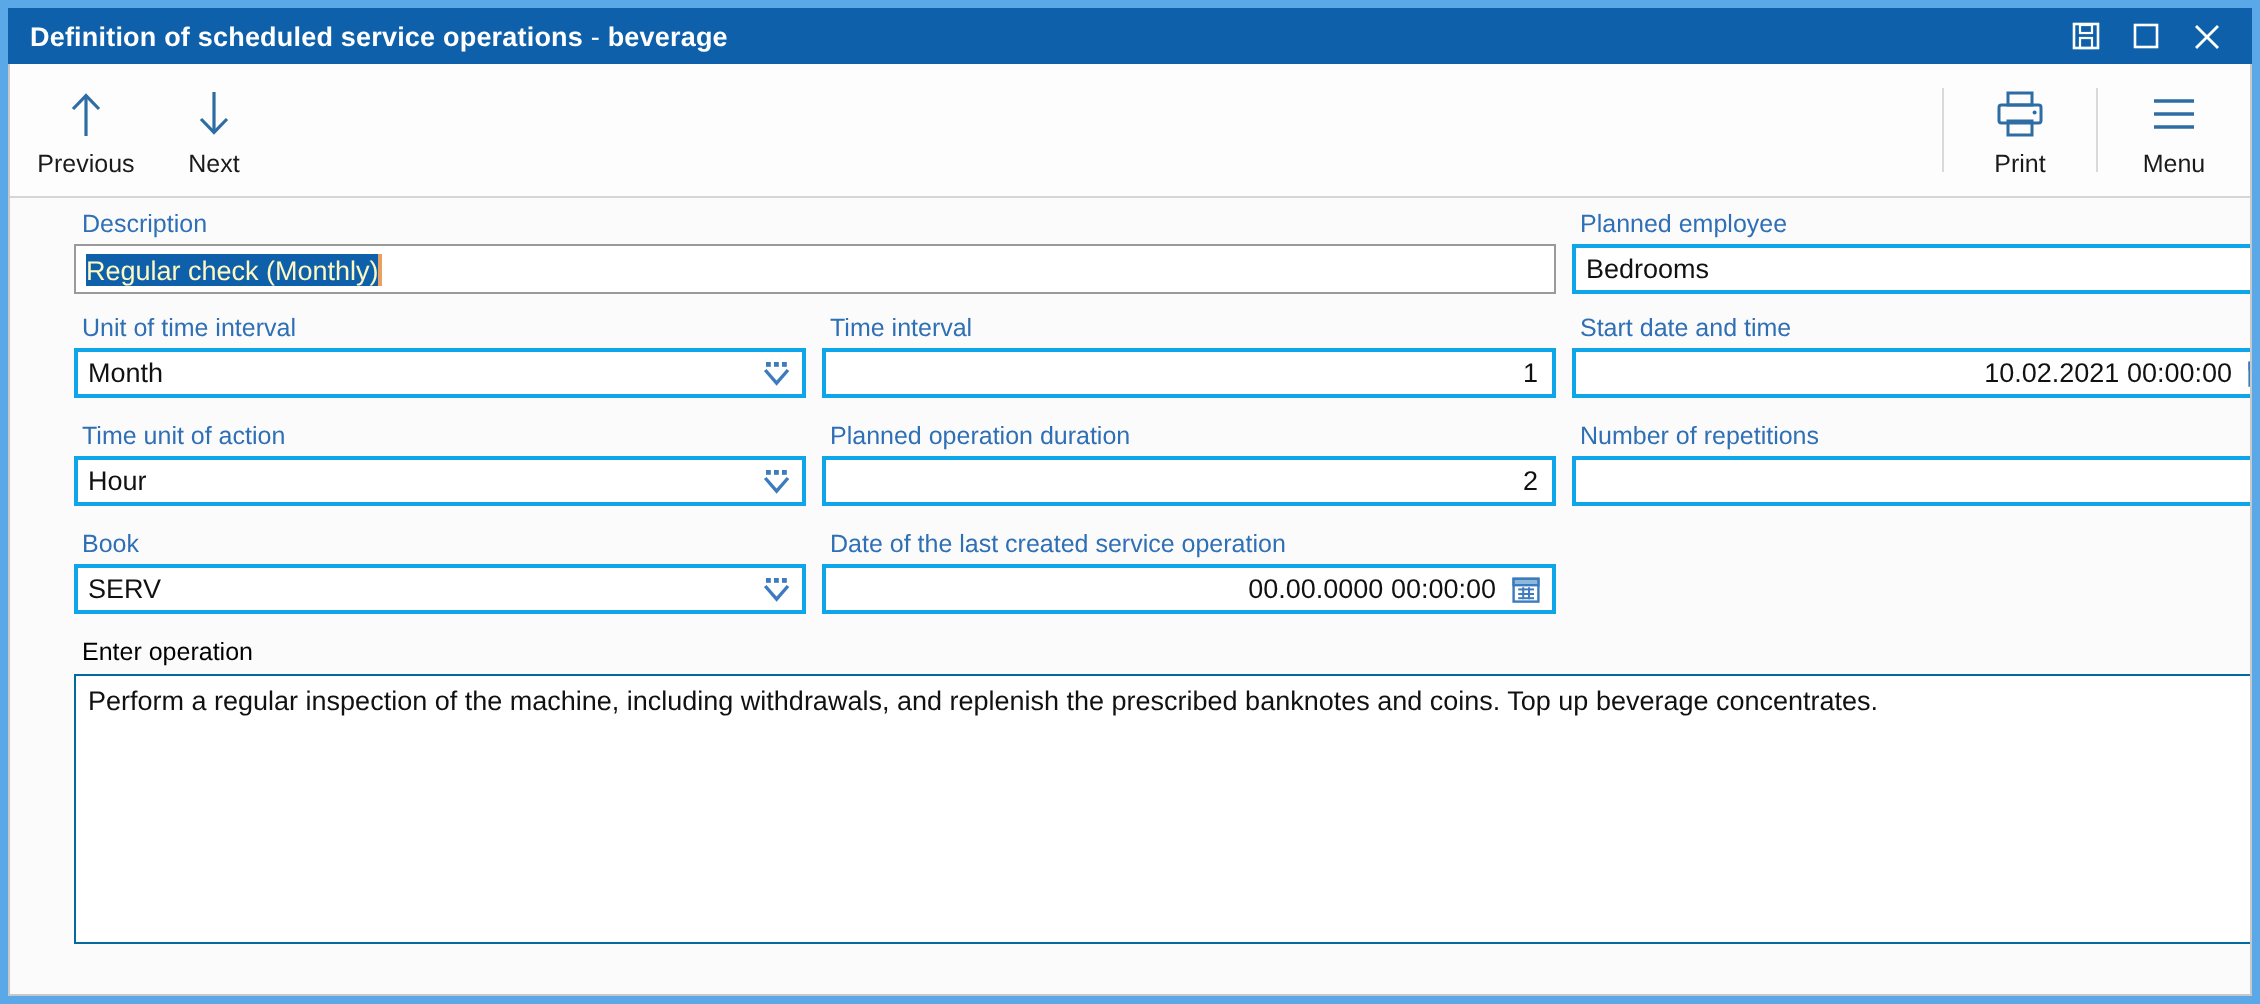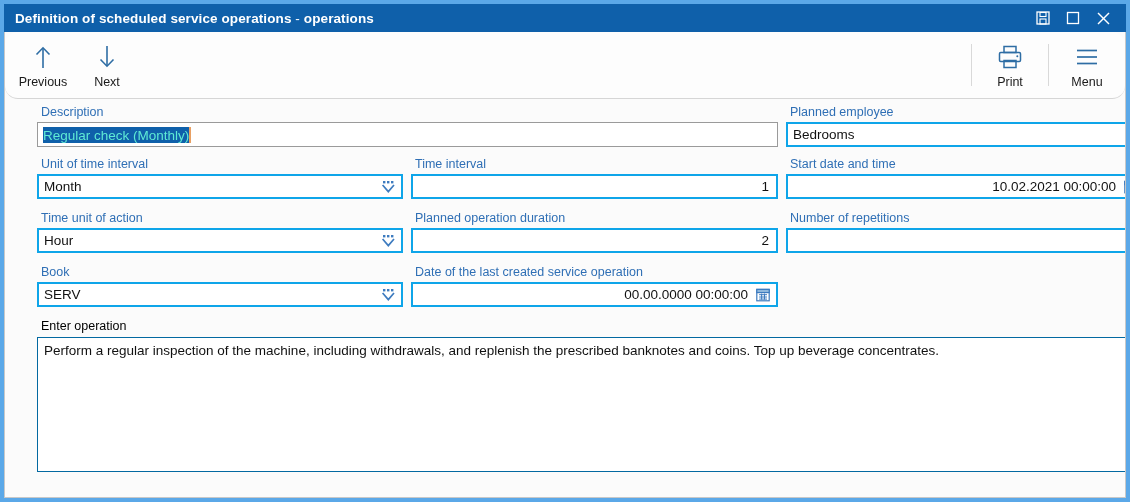--- a/index.html
+++ b/index.html
@@ -63,21 +63,20 @@
 
   
   .toolbar {
     height: 67px;
     flex: 0 0 auto;
     background: #fdfdfd;
     border-bottom: 1px solid #d6d6d6;
     display: flex;
     align-items: stretch;
     padding: 4px 6px 2px 6px;
-    border-radius: 13px;
   }
   .tb-btn {
     width: 64px;
     display: flex; flex-direction: column;
     align-items: center; justify-content: flex-start;
     padding-top: 6px;
     cursor: default;
   }
   .tb-btn .tb-ico { height: 30px; display: flex; align-items: center; justify-content: center; }
   .tb-btn .tb-lbl { font-size: 12.5px; color: #1a1a1a; margin-top: 3px; white-space: nowrap; }
@@ -115,21 +114,21 @@
   .fld-box .val.right {
     margin-left: auto;
     padding-right: 7px;
     padding-left: 0;
     text-align: right;
   }
   .fld-box .val.right.with-ico { padding-right: 4px; }
 
   .sel-text {
     background: #0f60aa;
-    color: #5eead4;
+    color: #fef9c3;
     padding: 1px 0 2px 0;
   }
   .caret {
     display: inline-block;
     width: 2px; height: 16px;
     background: #e8a063;
     vertical-align: -3px;
   }
   .fld-box.focused { border: 1px solid #9a9a9a; }
 
@@ -166,21 +165,21 @@
     color: #111111;
     line-height: 18px;
   }
 </style>
 </head>
 <body>
 
 <div class="window">
 
   <div class="titlebar">
-    <div class="title-text"><span>Definition of scheduled service operations</span><span class="sep"> - </span><span class="suffix">operations</span></div>
+    <div class="title-text"><span>Definition of scheduled service operations</span><span class="sep"> - </span><span class="suffix">beverage</span></div>
     <div class="title-spacer"></div>
     <div class="win-btns">
       <div class="win-btn">
         <svg width="14" height="14" viewBox="0 0 14 14">
           <rect x="1" y="1" width="12" height="12" fill="none" stroke="#ffffff" stroke-width="1.3"></rect>
           <rect x="4" y="1.5" width="6" height="4" fill="none" stroke="#ffffff" stroke-width="1.1"></rect>
           <rect x="4" y="8" width="6" height="5" fill="none" stroke="#ffffff" stroke-width="1.1"></rect>
         </svg>
       </div>
       <div class="win-btn">

